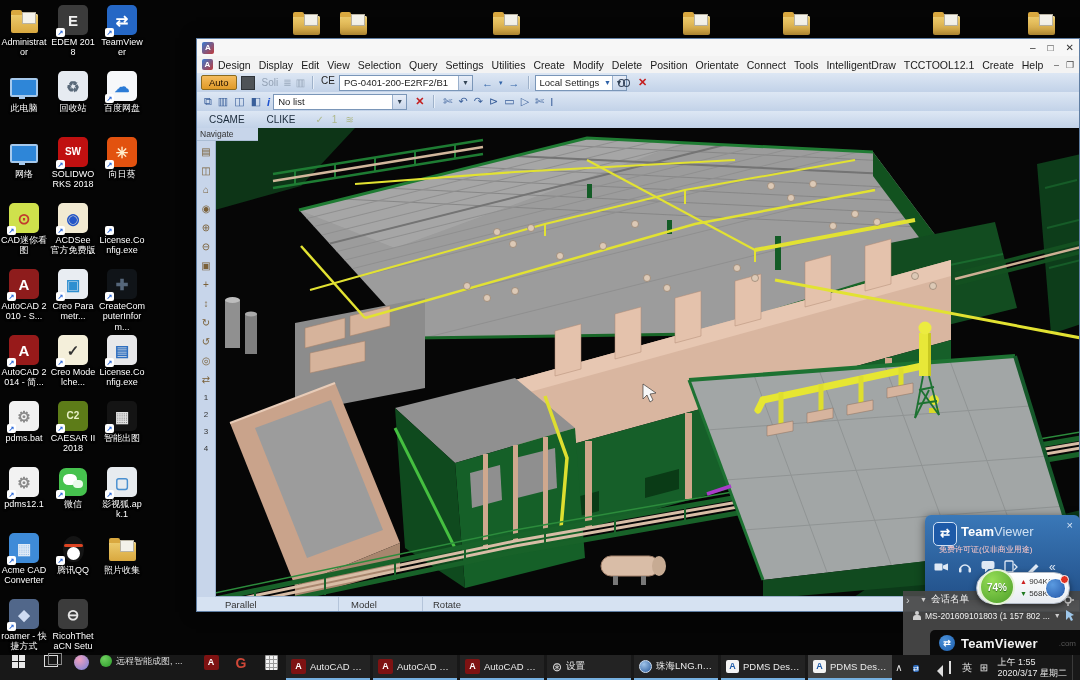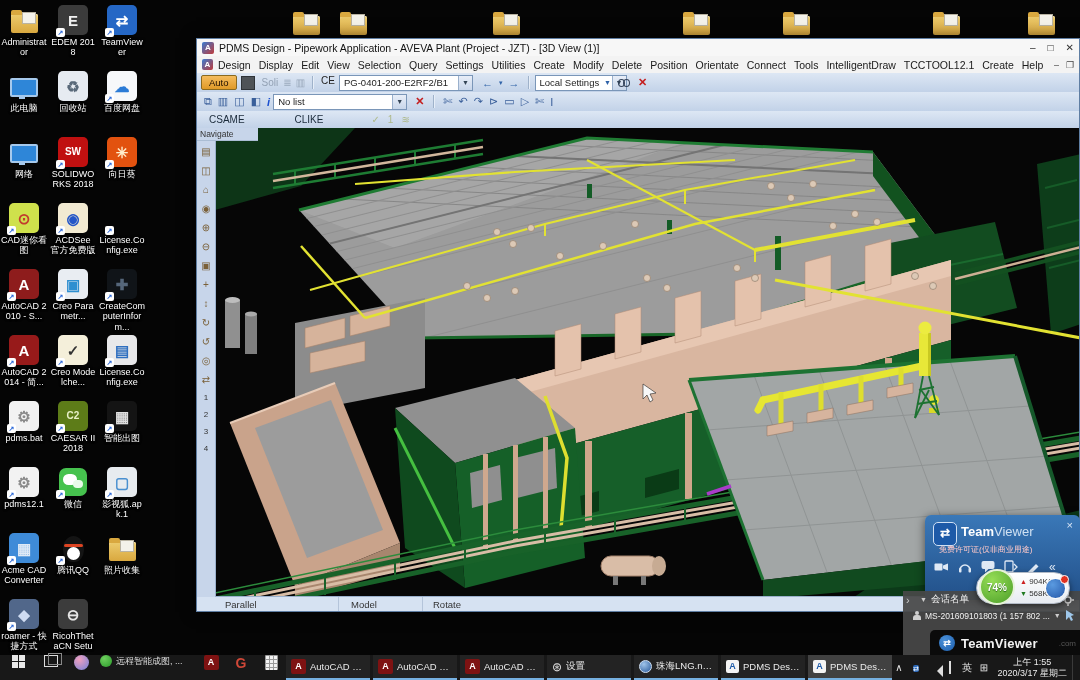--- a/index.html
+++ b/index.html
@@ -46,21 +46,21 @@
   .wbtns{margin-left:auto;display:flex;gap:12px;color:#333;font-size:10px;}
   .wbtns span{cursor:pointer;}
   .mbar{position:absolute;left:0;top:17px;right:0;height:17px;background:#f3f3f3;display:flex;
         align-items:center;padding:0 5px;font-size:10.5px;color:#1a1a1a;border-bottom:1px solid #d8d8d8;}
   .mitem{margin-right:8px;cursor:pointer;white-space:nowrap;}
   .mdib{margin-left:auto;display:flex;gap:7px;color:#444;font-size:9px;}
   .tb{position:absolute;left:0;right:0;display:flex;align-items:center;
       background:linear-gradient(#dde7f4,#c2d2e8);border-bottom:1px solid #a8bcd6;font-size:10px;color:#222;}
   .tb1{top:34px;height:19px;padding-left:4px;}
   .tb2{top:53px;height:19px;padding-left:4px;}
-  .tb3{top:72px;height:17px;padding-left:6px;gap:28px;}
+  .tb3{top:72px;height:17px;padding-left:6px;}
   .autob{background:linear-gradient(#f4bc5e,#e09a28);border:1px solid #8a6a20;border-radius:2px;
          font-size:9.5px;height:15px;padding:0 7px;color:#201000;font-family:inherit;cursor:pointer;}
   .swatch{width:12px;height:12px;background:#4e5358;border:1px solid #2e3338;margin:0 4px;}
   .gray{color:#93a2b5;margin:0 3px;}
   .gicon{color:#9aa9bc;font-size:10px;margin:0 2px;}
   .sep{width:1px;height:13px;background:#9fb2ca;border-right:1px solid #e6eef8;margin:0 5px;}
   .celab{margin:0 4px 4px 2px;color:#222;}
   .combo{background:#fff;border:1px solid #7a96b8;height:14px;display:flex;align-items:center;
          font-size:9.5px;padding-left:4px;cursor:pointer;}
   .combo .dd{margin-left:auto;width:13px;height:100%;background:linear-gradient(#e8eef8,#c8d6ea);
@@ -168,21 +168,21 @@
   .pdmsic{width:13px;height:13px;background:#f4f4f4;border-radius:2px;color:#1d5aa8;font-size:9px;
           font-weight:bold;text-align:center;line-height:13px;flex:none;}
   .tray{position:absolute;right:0;bottom:0;height:25px;display:flex;align-items:center;padding-right:3px;}
   .trico{width:17px;text-align:center;color:#e4e4e4;font-size:10px;cursor:pointer;flex:none;}
   .tvtray{width:10px;height:10px;margin:0 auto;background:#2a67b8;border-radius:2px;color:#fff;
           font-size:7px;line-height:10px;}
   .spk{width:5px;height:6px;background:#ddd;position:relative;margin:0 auto;}
   .spk::before{content:"";position:absolute;left:4px;top:-3px;border:6px solid transparent;border-right:6px solid #ddd;
                border-left:none;}
   .mon{width:11px;height:8px;border:1px solid #ddd;margin:0 auto;}
-  .clock{color:#eaeaea;font-size:9px;line-height:11px;text-align:center;padding:0 5px;white-space:nowrap;}
+  .clock{color:#eaeaea;font-size:9px;line-height:11px;text-align:left;padding:0 5px;white-space:nowrap;}
   .edge{width:4px;border-left:1px solid #3a3a3a;height:25px;}
 </style>
 </head>
 <body>
 
 <div class="screen">
 
   <div id="tfolders">
       <div class="tfold" style="left: 293px;">
         <div class="folder"></div>
@@ -402,21 +402,20 @@
         <div class="ibox" style="background: rgb(60, 60, 60);">
           <div class="glyph1" style="color: rgb(230, 230, 230);">⊖</div>
         </div>
         <div class="lbl">RicohThetaCN Setup.exe</div>
       </div>
     </div>
 
   <div class="win">
     <div class="tbar">
       <span class="appic">A</span>
-      <span class="ttext">PDMS Design - Pipework Application -  AVEVA Plant (Project - JZT) - [3D View (1)]</span>
       <span class="wbtns">
         <span>–</span>
         <span>□</span>
         <span>✕</span>
       </span>
     </div>
 
     <div class="mbar">
       <span class="appic" style="width:11px;height:11px;line-height:11px;">A</span>
       <span id="menus" style="display:flex;">

